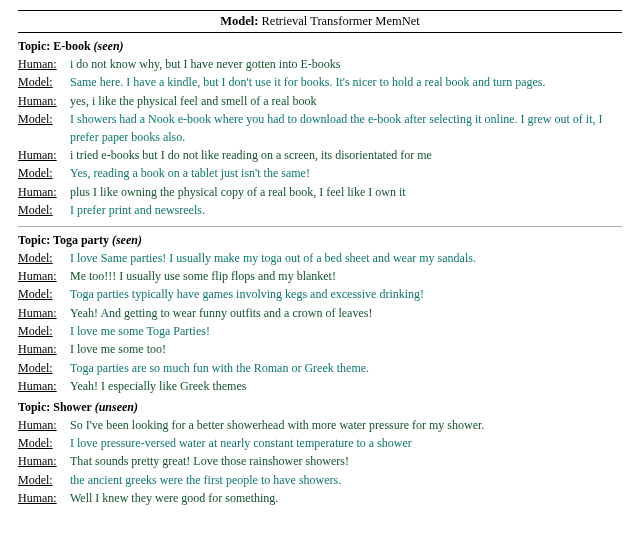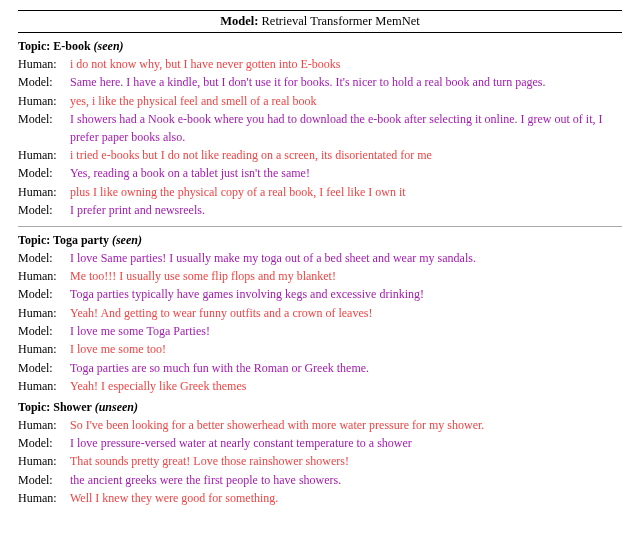--- a/index.html
+++ b/index.html
@@ -37,29 +37,30 @@
     }
     .dialog-line {
       display: flex;
       margin-bottom: 1px;
       line-height: 1.45;
     }
     .speaker {
       min-width: 52px;
       font-weight: normal;
       flex-shrink: 0;
+      text-decoration: underline;
     }
     .utterance {
       flex: 1;
     }
     .human-text {
-      color: #ef4444;
+      color: #14532d;
     }
     .model-text {
-      color: #a21caf;
+      color: #0f766e;
     }
     .divider {
       border: none;
       border-top: 1px solid #aaa;
       margin: 6px 0;
     }
   </style>
 </head>
 <body>
 

